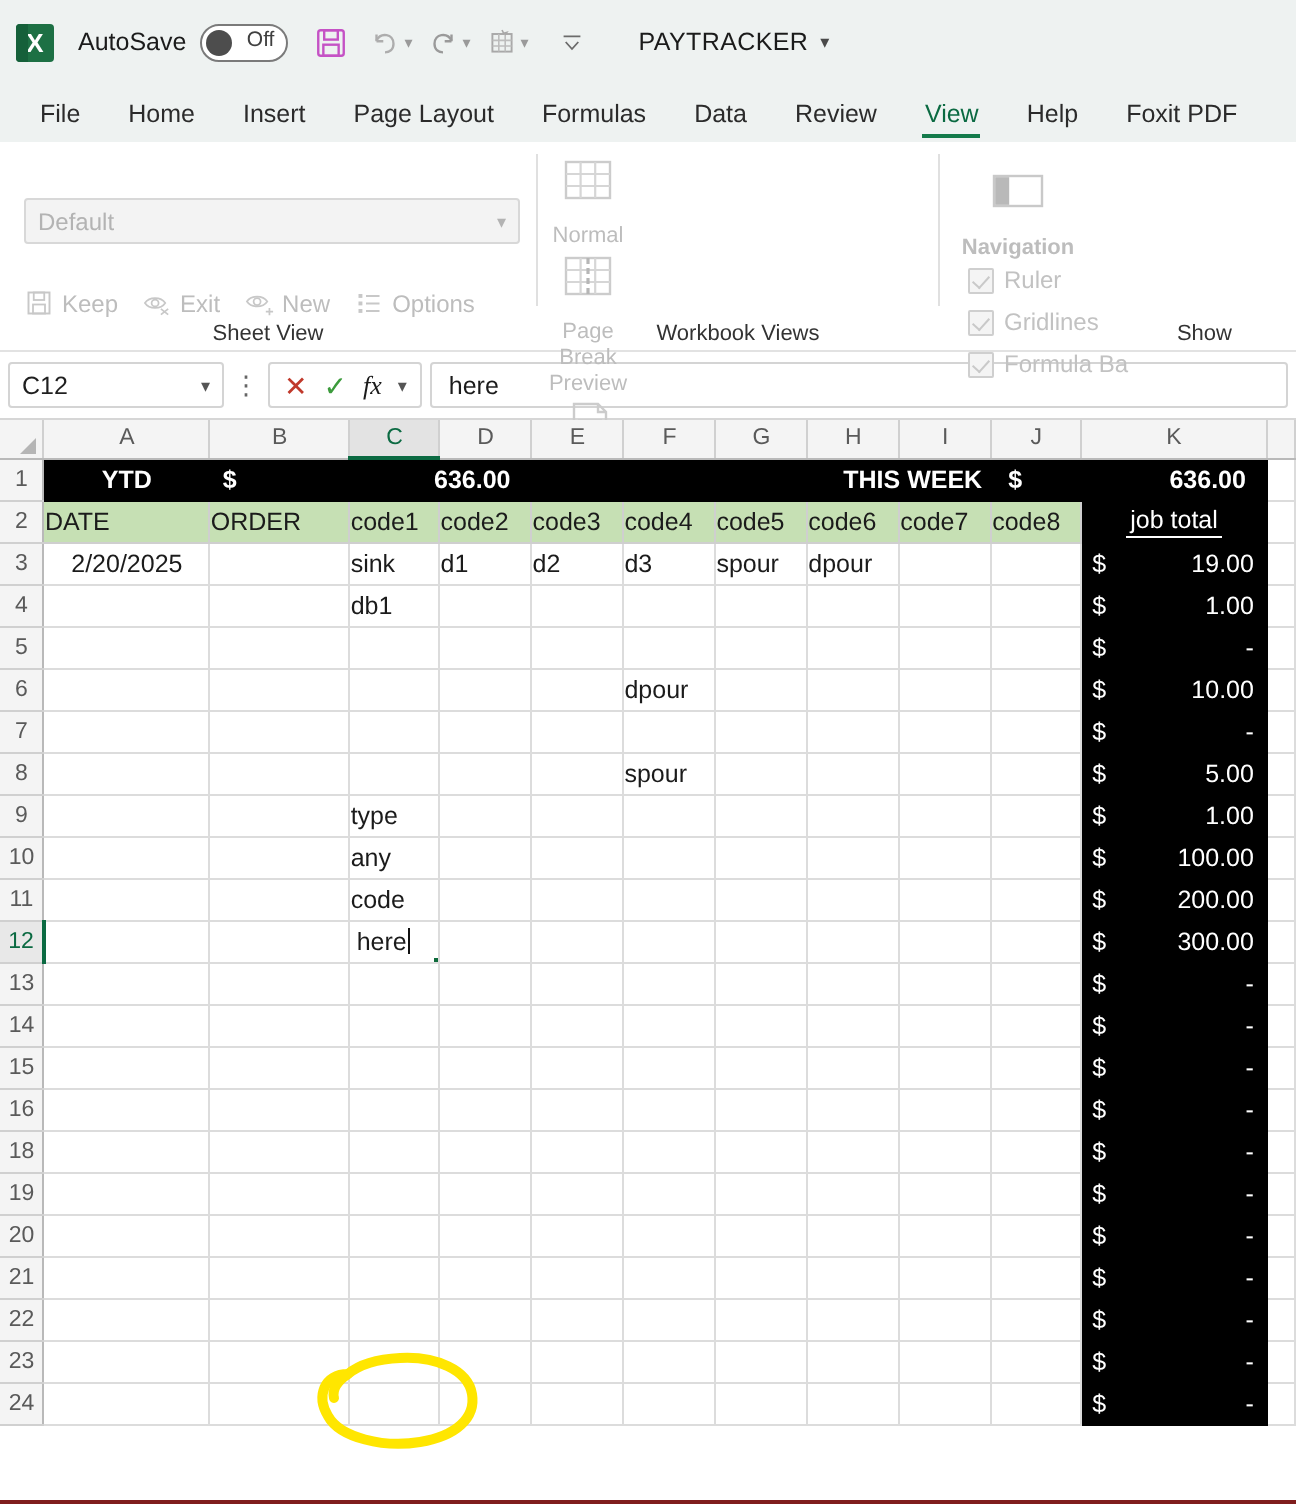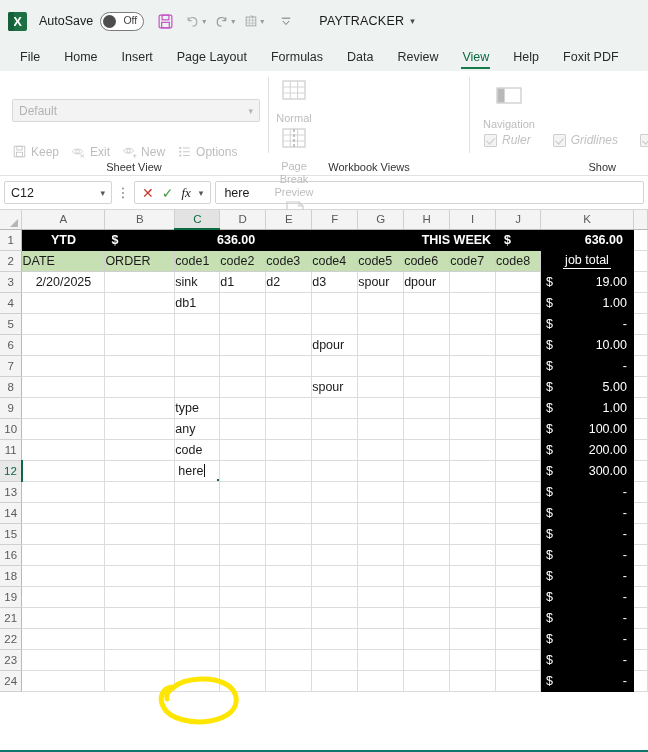--- a/index.html
+++ b/index.html
@@ -3,21 +3,21 @@
 <meta charset="utf-8">
 <style>
   * { box-sizing: border-box; }
   html, body {
     margin: 0; padding: 0;
     width: 648px; height: 752px;
     overflow: hidden;
     font-family: "Liberation Sans", sans-serif;
     background: #ffffff;
   }
-  #app { width: 648px; height: 752px; position: relative; background:#0f766e; }
+  #app { width: 648px; height: 752px; position: relative; background:#7f1d1d; }
 
   
   .titlebar {
     height: 42px; background: #eef2f1;
     display: flex; align-items: center; padding-left: 8px; gap: 0px;
   }
   .xl-logo {
     width: 19px; height: 19px; background: #1d7044; border-radius: 2px;
     position: relative; margin-right: 12px; flex: none;
   }
@@ -91,21 +91,21 @@
   
   .g-wbviews { width: 200px; padding: 6px 0 0 0; display: flex; }
   .bigbtn {
     width: 50px; display: flex; flex-direction: column; align-items: center;
     color: #bdbdbd; font-size: 11px; line-height: 13px; text-align: center;
   }
   .bigbtn .ico { width: 32px; height: 32px; margin-bottom: 3px; }
 
   
   .g-show { width: 150px; padding: 8px 0 0 8px; display: flex; }
-  .chk-col { display: flex; flex-direction: row; gap: 22px; padding-left: 6px; padding-top: 2px; font-style: italic;}
+  .chk-col { display: flex; flex-direction: column; gap: 7px; padding-left: 6px; padding-top: 2px;}
   .chk { display: flex; align-items: center; gap: 5px; color: #c2c2c2; font-size: 12px; white-space: nowrap;}
   .chk .box {
     width: 13px; height: 13px; border: 1px solid #cfcfcf; background: #f4f4f4;
     position: relative; flex: none; border-radius: 1px;
   }
   .chk .box::after {
     content: ""; position: absolute; left: 3px; top: 1px; width: 4px; height: 7px;
     border: solid #c9c9c9; border-width: 0 1.5px 1.5px 0; transform: rotate(42deg);
   }
   .g-show .gtitle { text-align: right; padding-right: 4px; }
@@ -360,21 +360,21 @@
             </svg>
         </span>
         <span>Custom Views</span>
       </div>
       <div class="gtitle">Workbook Views</div>
     </div>
 
     <div class="sep"></div>
 
     <div class="rgroup g-show">
-      <div class="bigbtn" style="width:62px;padding-top:4px;">
+      <div class="bigbtn" style="width:62px;padding-top:4px;font-weight:bold;">
         <span class="ico">
           <svg width="32" height="30" viewBox="0 0 32 30">
               <rect x="4" y="5" width="24" height="15" fill="none" stroke="#c9c9c9" stroke-width="1.2"></rect>
               <rect x="4.6" y="5.6" width="7" height="13.8" fill="#b9b9b9"></rect>
             </svg>
         </span>
         <span>Navigation</span>
       </div>
       <div class="chk-col">
         <label class="chk">
@@ -799,20 +799,40 @@
             <td class="cell"></td>
             <td class="cell blk">
               <div class="money">
                 <span>$</span>
                 <span>-</span>
               </div>
             </td>
             <td class="cell"></td>
           </tr>
           <tr>
+            <td class="rowhdr">20</td>
+            <td class="cell"></td>
+            <td class="cell"></td>
+            <td class="cell"></td>
+            <td class="cell"></td>
+            <td class="cell"></td>
+            <td class="cell"></td>
+            <td class="cell"></td>
+            <td class="cell"></td>
+            <td class="cell"></td>
+            <td class="cell"></td>
+            <td class="cell blk">
+              <div class="money">
+                <span>$</span>
+                <span>-</span>
+              </div>
+            </td>
+            <td class="cell"></td>
+          </tr>
+          <tr>
             <td class="rowhdr">21</td>
             <td class="cell"></td>
             <td class="cell"></td>
             <td class="cell"></td>
             <td class="cell"></td>
             <td class="cell"></td>
             <td class="cell"></td>
             <td class="cell"></td>
             <td class="cell"></td>
             <td class="cell"></td>

